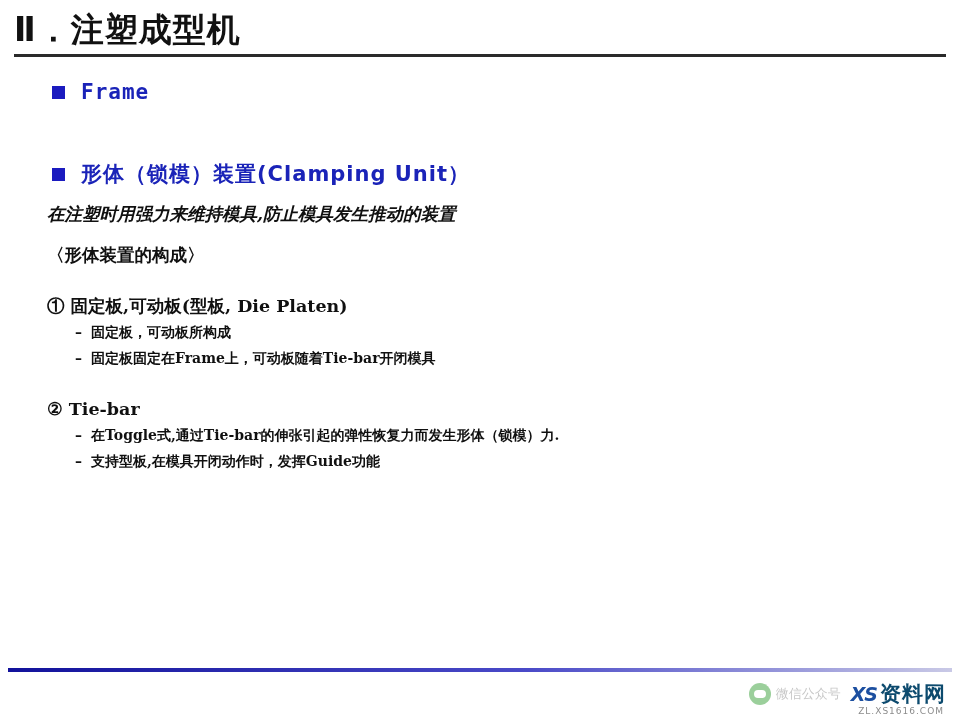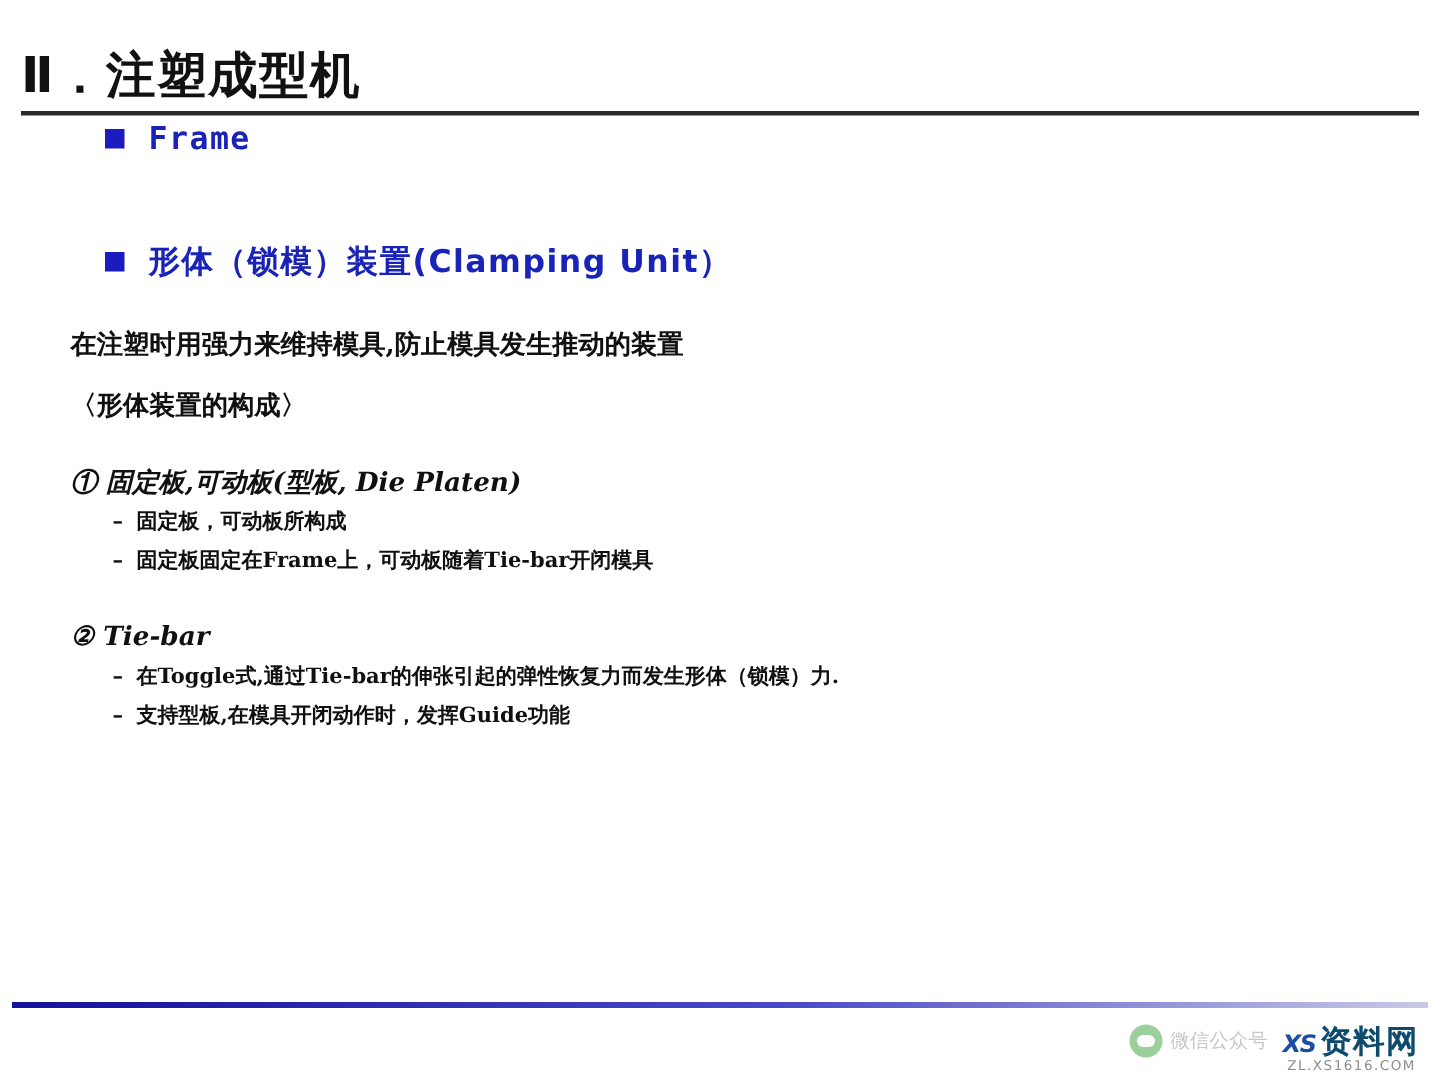--- a/index.html
+++ b/index.html
@@ -21,21 +21,20 @@
     height: 720px;
     box-sizing: border-box;
   }
 
   
   .title-area {
     position: absolute;
     left: 0;
     top: 8px;
     width: 960px;
-    margin-top: 20px;
   }
   .slide-title {
     font-family: "DejaVu Sans", sans-serif;
     font-size: 33px;
     font-weight: bold;
     color: #111111;
     letter-spacing: 1px;
     padding-left: 14px;
     line-height: 44px;
     white-space: nowrap;
@@ -50,21 +49,21 @@
   .body-area {
     position: absolute;
     left: 0;
     top: 70px;
     width: 960px;
   }
 
   .bullet-head {
     display: flex;
     align-items: center;
-    padding-left: 70px;
+    padding-left: 52px;
     margin-top: 10px;
   }
   .bullet-square {
     width: 13px;
     height: 13px;
     background: #1b1bbf;
     margin-right: 16px;
     flex: 0 0 auto;
   }
   .bullet-label {
@@ -98,23 +97,23 @@
     margin-top: 16px;
   }
 
   .sec2 {
     margin-top: 56px;
   }
 
   .para-left {
     padding-left: 47px;
   }
-  .gap-2 { margin-top: 30px; }
+  .gap-2 { margin-top: 14px; font-style: italic; }
   .gap-3 { margin-top: 16px; }
-  .gap-4 { margin-top: 26px; font-style: italic; }
+  .gap-4 { margin-top: 26px; }
 
   .sub {
     padding-left: 75px;
     white-space: nowrap;
     font-family: "DejaVu Serif", serif;
     font-weight: bold;
     color: #101010;
     font-size: 14px;
     line-height: 26px;
   }
@@ -168,21 +167,21 @@
     font-size: 13px;
     color: #9a9a9a;
     white-space: nowrap;
   }
   .xs-logo {
     display: flex;
     align-items: baseline;
   }
   .xs-mark {
     font-family: "DejaVu Sans", sans-serif;
-    font-size: 16px;
+    font-size: 19px;
     font-weight: bold;
     font-style: italic;
     color: #1c4fa0;
     letter-spacing: -1px;
     margin-right: 3px;
   }
   .xs-name {
     font-family: "DejaVu Sans", sans-serif;
     font-size: 21px;
     font-weight: bold;

